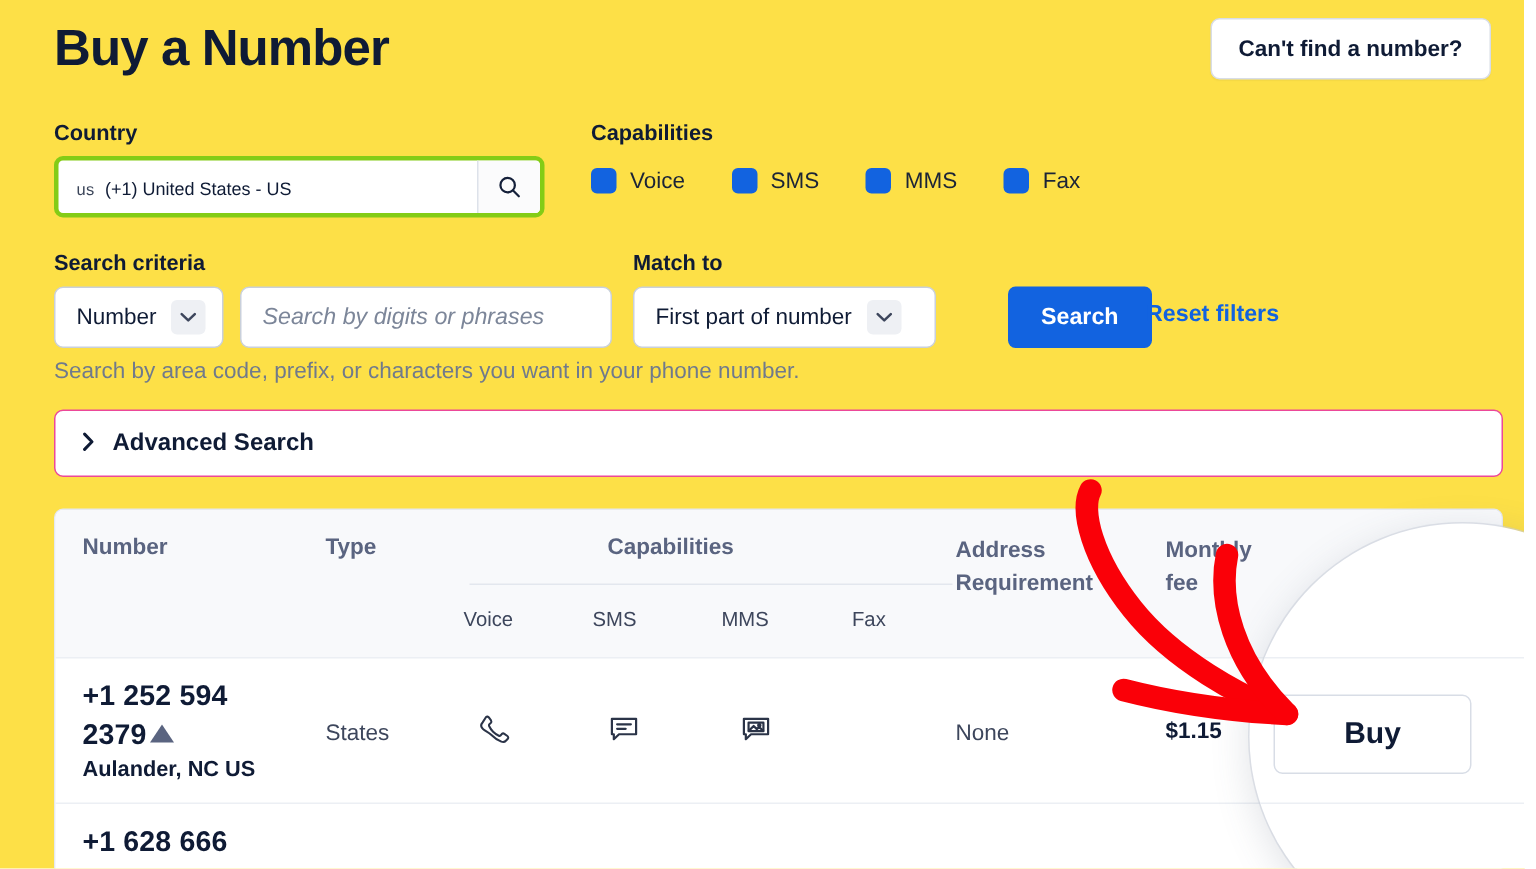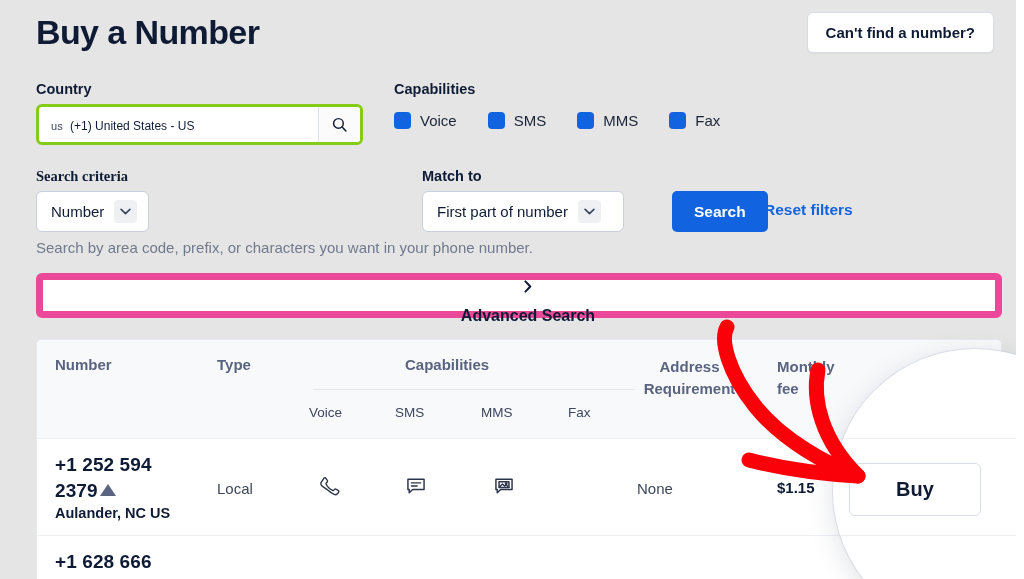--- a/index.html
+++ b/index.html
@@ -7,21 +7,21 @@
     margin: 0; padding: 0;
     width: 1024px; height: 579px;
     overflow: hidden;
     background: #ffffff;
     font-family: "Liberation Sans", sans-serif;
     color: #0f1b35;
   }
   #page {
     position: relative;
     width: 1016px; height: 579px;
-    background: #e5e5e5;
+    background: #fde047;
     overflow: hidden;
   }
 
   
   .page-title {
     position: absolute;
     left: 36px; top: 8px;
     font-size: 34px;
     font-weight: bold;
     letter-spacing: -0.6px;
@@ -105,21 +105,21 @@
   }
   .cap-box {
     width: 17px; height: 17px;
     border-radius: 4px;
     background: #1263e0;
     flex: none;
   }
   .cap-label { font-size: 15px; color: #1b2437; }
 
   
-  #criteria-label { left: 36px; top: 168px; font-family: Liberation Serif, serif; }
+  #criteria-label { left: 36px; top: 168px; }
   .select-box {
     position: absolute;
     height: 41px;
     border: 1px solid #c9d0db;
     border-radius: 6px;
     background: #fff;
     display: flex; align-items: center;
     padding: 0 8px 0 14px;
     cursor: pointer;
     gap: 10px;
@@ -182,28 +182,27 @@
     left: 36px; top: 239px;
     font-size: 15px;
     color: #707a8c;
   }
 
   
   .adv-search {
     position: absolute;
     left: 36px; top: 273px;
     width: 966px; height: 45px;
-    border: 7px solid #ec4899;
+    border: 1px solid #ec4899;
     border-radius: 6px;
     background: #fff;
     display: flex; align-items: center;
     padding-left: 18px;
     gap: 12px;
     cursor: pointer;
-    flex-direction: column;
   }
   .adv-chev {
     font-size: 15px;
     color: #0f1b35;
     font-weight: bold;
     line-height: 1;
   }
   .adv-label { font-size: 16px; font-weight: bold; color: #0f1b35; }
 
   
@@ -390,20 +389,23 @@
   <div class="field-label" id="criteria-label">Search criteria</div>
   <div class="select-box" id="criteria-select">
     <span class="select-text">Number</span>
     <span class="chev">
       <svg width="11" height="7" viewBox="0 0 12 8" fill="none" stroke="#3d465c" stroke-width="1.9" stroke-linecap="round" stroke-linejoin="round">
         <polyline points="1,1.6 6,6.4 11,1.6"></polyline>
       </svg>
     </span>
   </div>
 
+  <div class="digits-input">
+    <span class="digits-placeholder">Search by digits or phrases</span>
+  </div>
 
   <div class="field-label" id="match-label">Match to</div>
   <div class="select-box" id="match-select">
     <span class="select-text">First part of number</span>
     <span class="chev">
       <svg width="11" height="7" viewBox="0 0 12 8" fill="none" stroke="#3d465c" stroke-width="1.9" stroke-linecap="round" stroke-linejoin="round">
         <polyline points="1,1.6 6,6.4 11,1.6"></polyline>
       </svg>
     </span>
   </div>
@@ -430,31 +432,31 @@
 
     <div class="thead">
       <div class="th" style="left:18px; top:16px;">Number</div>
       <div class="th" style="left:180px; top:16px;">Type</div>
       <div class="th" style="left:368px; top:16px;">Capabilities</div>
       <div class="cap-underline"></div>
       <div class="th sub" style="left:272px; top:65px;">Voice</div>
       <div class="th sub" style="left:358px; top:65px;">SMS</div>
       <div class="th sub" style="left:444px; top:65px;">MMS</div>
       <div class="th sub" style="left:531px; top:65px;">Fax</div>
-      <div class="th" style="left:600px; top:16px; width:105px; line-height:22px;text-align:center;">Address Requirement</div>
+      <div class="th" style="left:600px; top:16px; width:105px; line-height:22px;">Address Requirement</div>
       <div class="th" style="left:740px; top:16px; width:70px; line-height:22px;">Monthly fee</div>
     </div>
 
     <div class="trow">
       <div class="num-main">
         <span>+1 252 594</span><br>
         <span>2379</span><span class="tri"></span>
       </div>
       <div class="num-loc">Aulander, NC US</div>
-      <div class="cell type-cell">Local</div>
+      <div class="cell type-cell">States</div>
 
       <div class="icon-cell" style="left:281px;">
         <svg width="22" height="22" viewBox="0 0 24 24" fill="none" stroke="#2b3448" stroke-width="1.5" stroke-linecap="round" stroke-linejoin="round">
           <path d="M6.6 3.3c.6-.5 1.5-.4 2 .3l1.6 2.2c.4.6.3 1.4-.2 1.9l-1 .9c-.3.3-.4.8-.2 1.2.6 1.3 1.6 2.9 2.9 4.2 1.3 1.3 2.9 2.3 4.2 2.9.4.2.9.1 1.2-.2l.9-1c.5-.5 1.3-.6 1.9-.2l2.2 1.6c.7.5.8 1.4.3 2l-1.2 1.3c-.9 1-2.3 1.3-3.5.8-2.3-.9-5-2.6-7.4-5S4.2 13 3.3 10.7c-.5-1.2-.2-2.6.8-3.5z"></path>
         </svg>
       </div>
 
       <div class="icon-cell" style="left:368px;">
         <svg width="22" height="22" viewBox="0 0 24 24" fill="none" stroke="#2b3448" stroke-width="1.6" stroke-linecap="round" stroke-linejoin="round">
           <path d="M3.2 4.6h17.6v11.2H8.4L4.6 19.4v-3.6H3.2z"></path>

